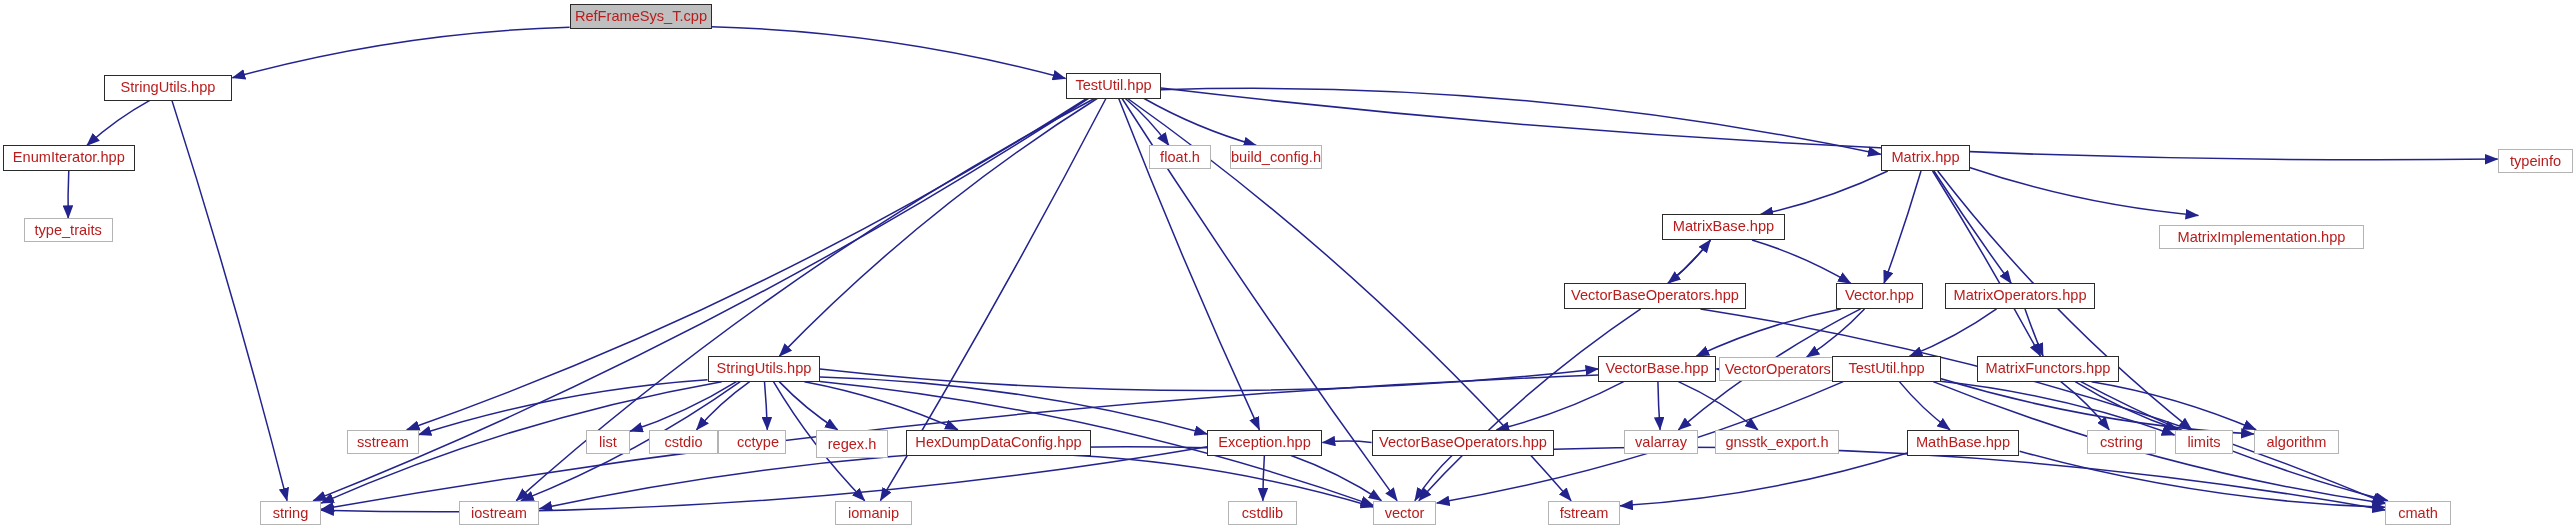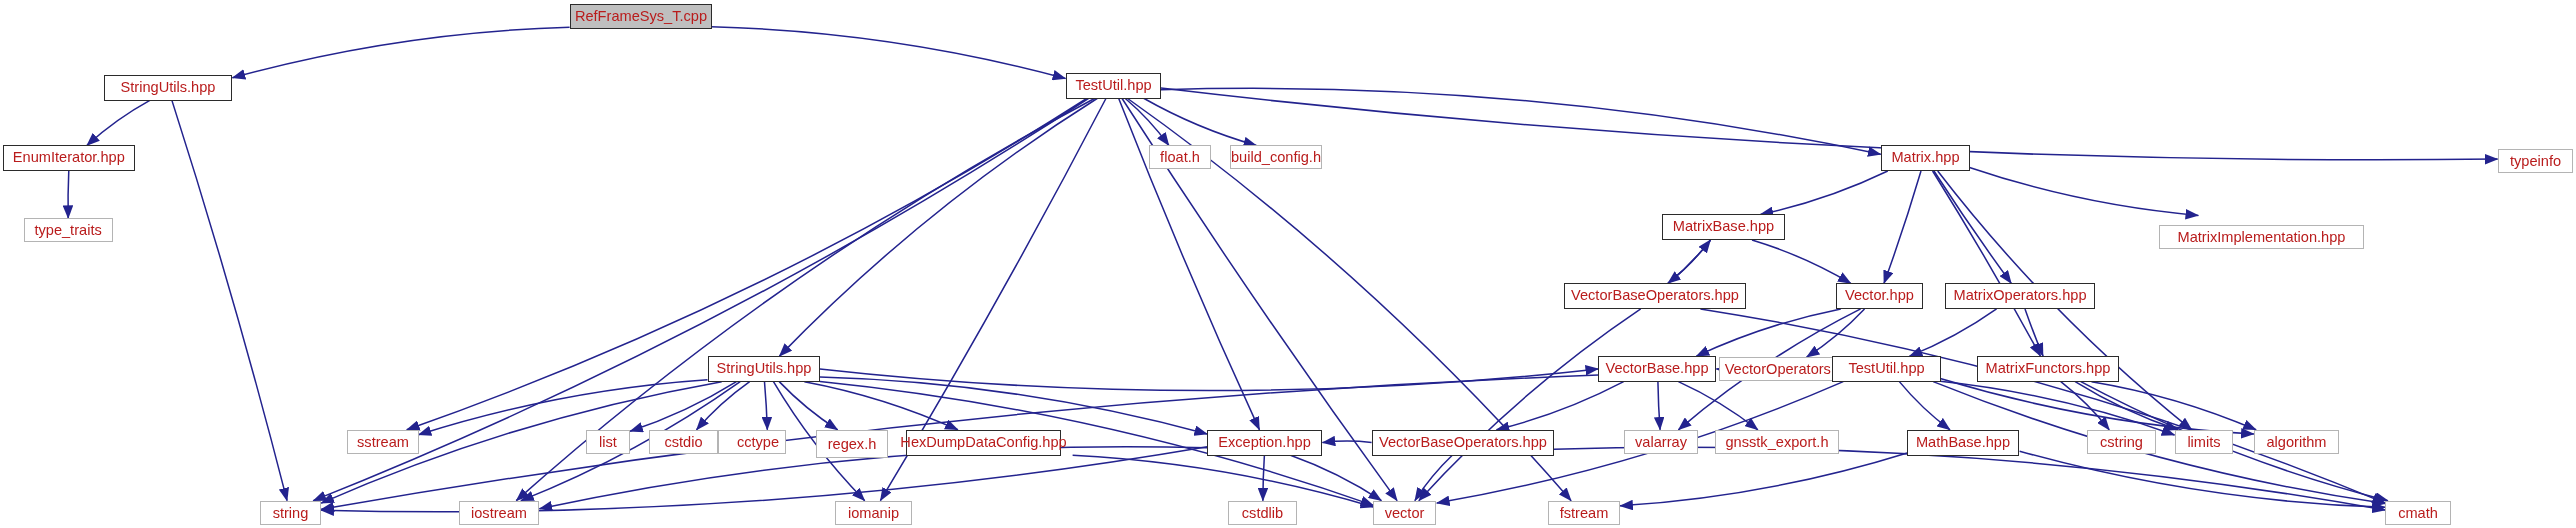--- a/index.html
+++ b/index.html
@@ -178,21 +178,21 @@
       </div>
       <div class="node lib" style="left: 649px; top: 430px; width: 69px; height: 23.6px;">
         <span>cstdio</span>
       </div>
       <div class="node lib" style="left: 718px; top: 430px; width: 68px; height: 23.6px; padding-left: 12px;">
         <span>cctype</span>
       </div>
       <div class="node lib" style="left: 816px; top: 430px; width: 72px; height: 28px;">
         <span>regex.h</span>
       </div>
-      <div class="node hdr" style="left: 906px; top: 430px; width: 155px; height: 25.5px;">
+      <div class="node hdr" style="left: 906px; top: 430px; width: 185px; height: 25.5px;">
         <span>HexDumpDataConfig.hpp</span>
       </div>
       <div class="node hdr" style="left: 1207px; top: 430px; width: 115px; height: 25.5px;">
         <span>Exception.hpp</span>
       </div>
       <div class="node hdr" style="left: 1372px; top: 430px; width: 182px; height: 25.5px;">
         <span>VectorBaseOperators.hpp</span>
       </div>
       <div class="node lib" style="left: 1624px; top: 430px; width: 74px; height: 23.6px;">
         <span>valarray</span>

